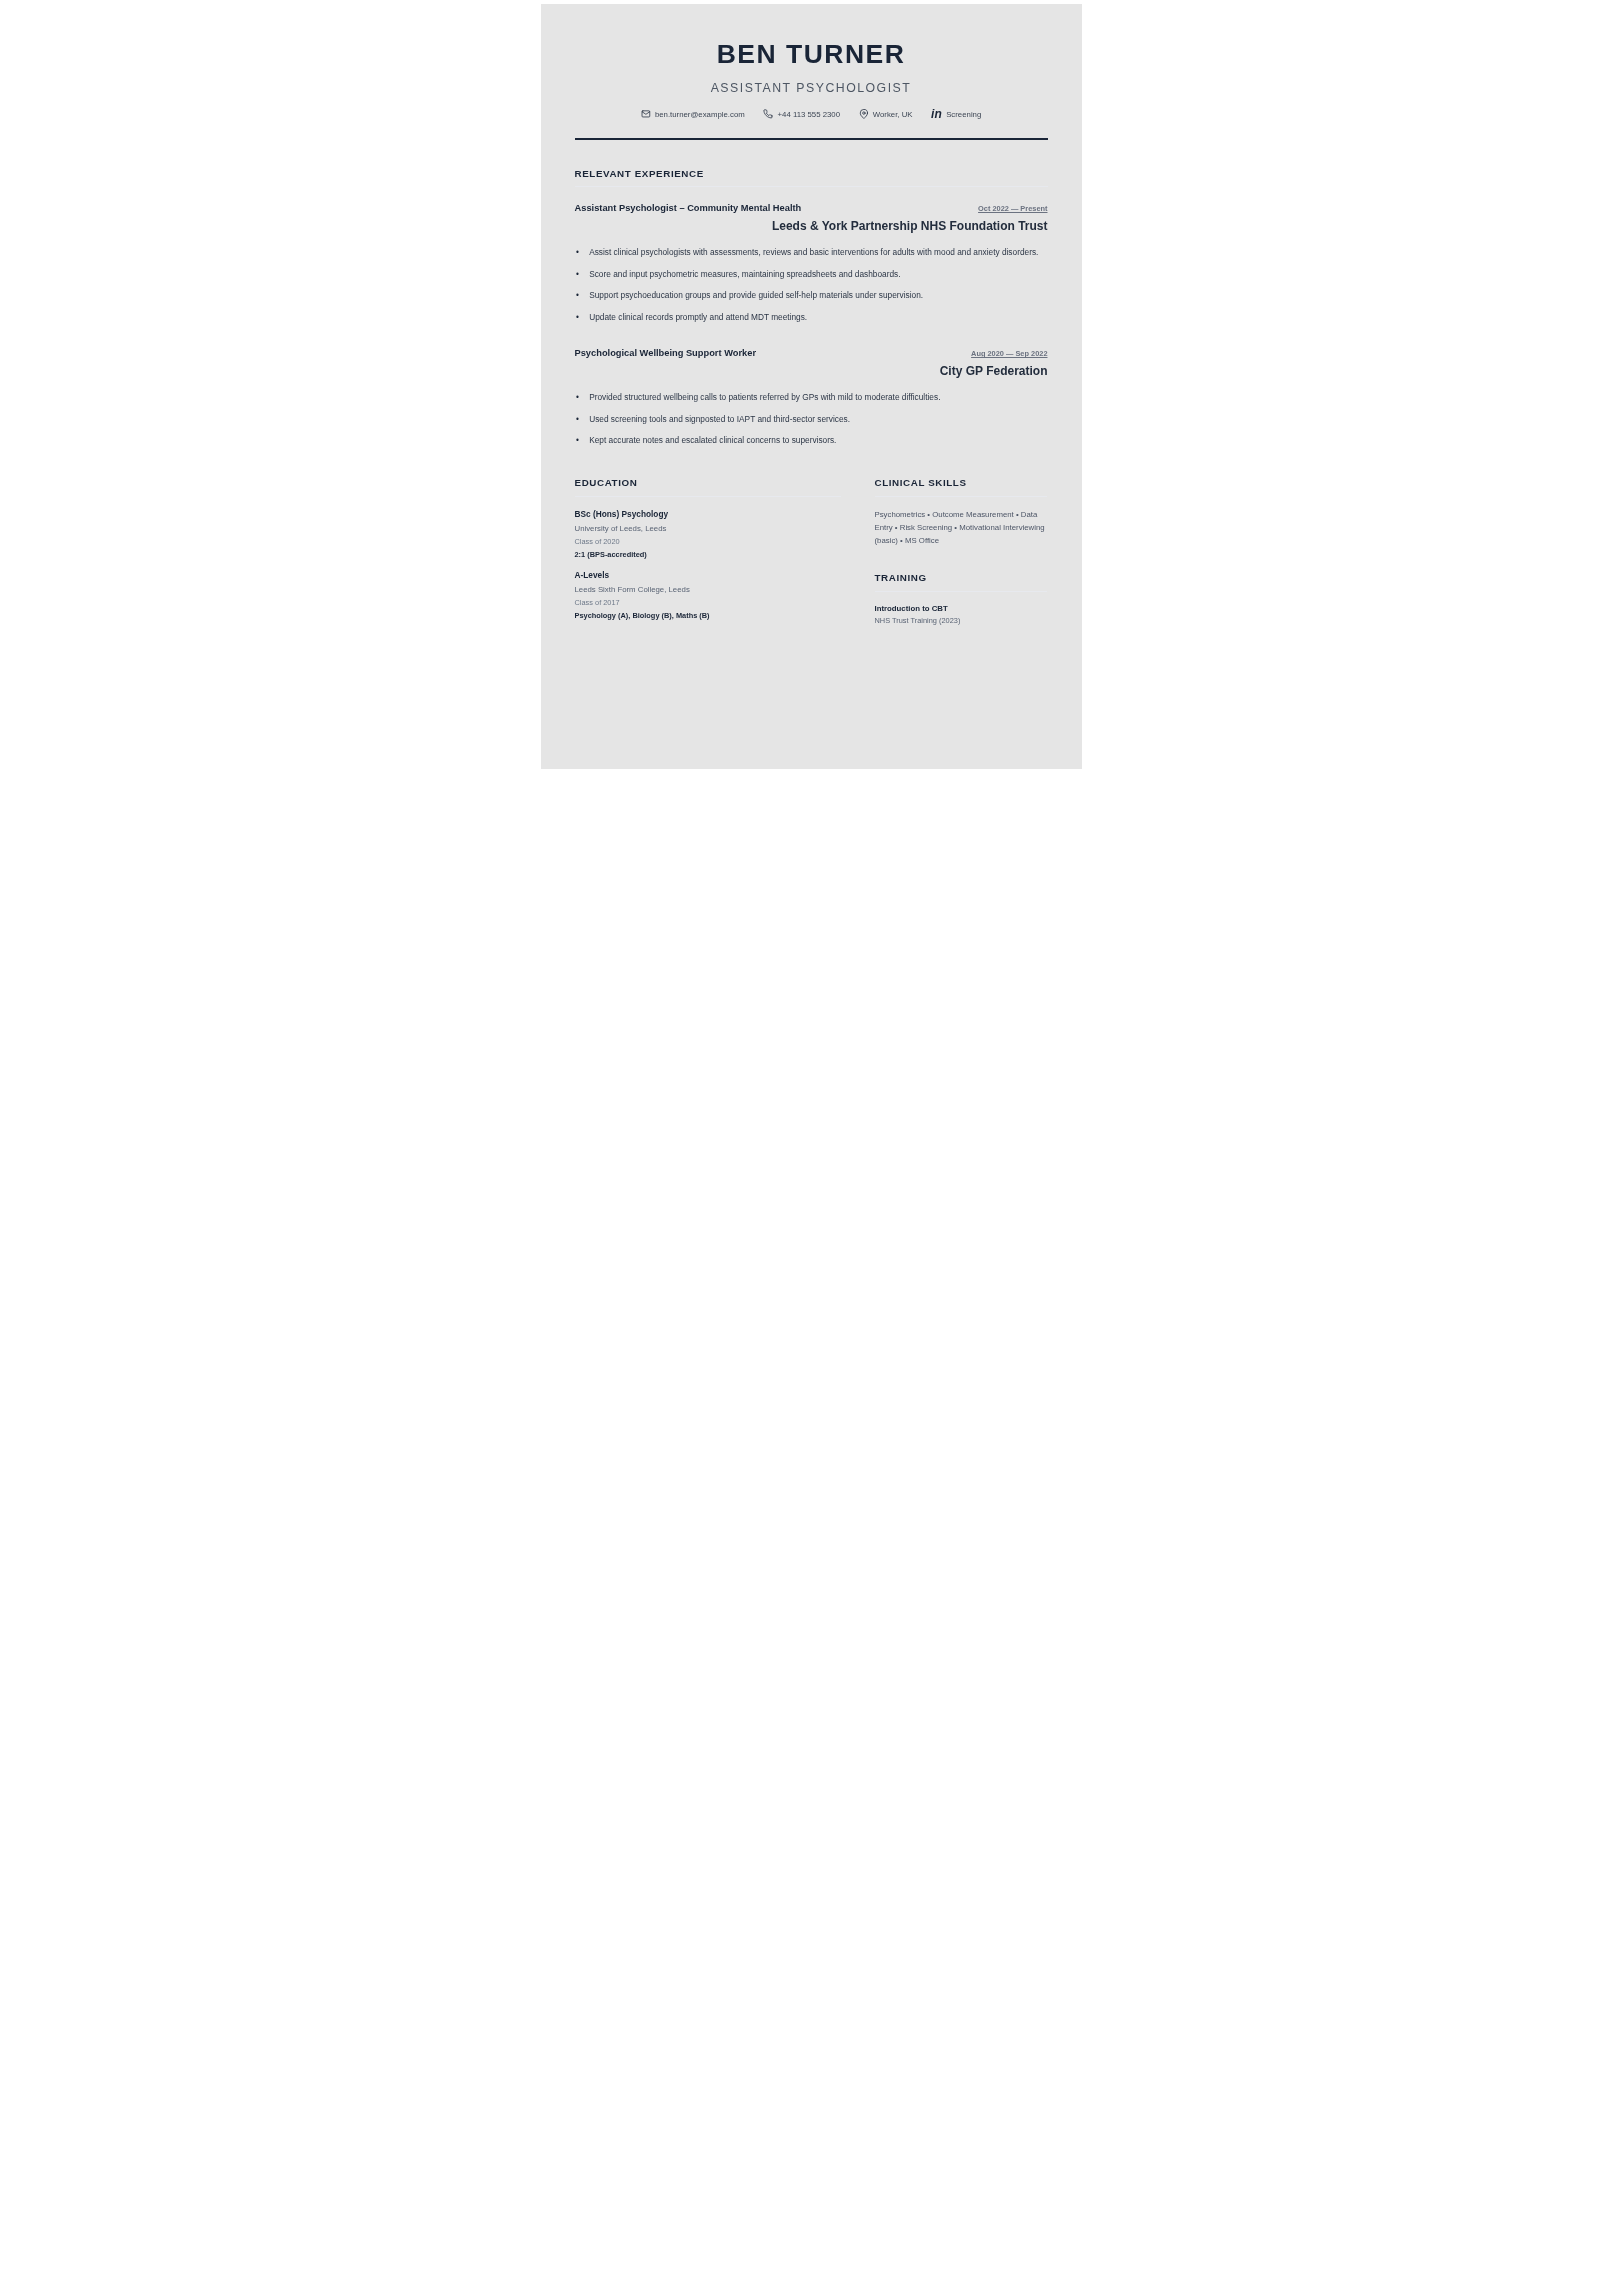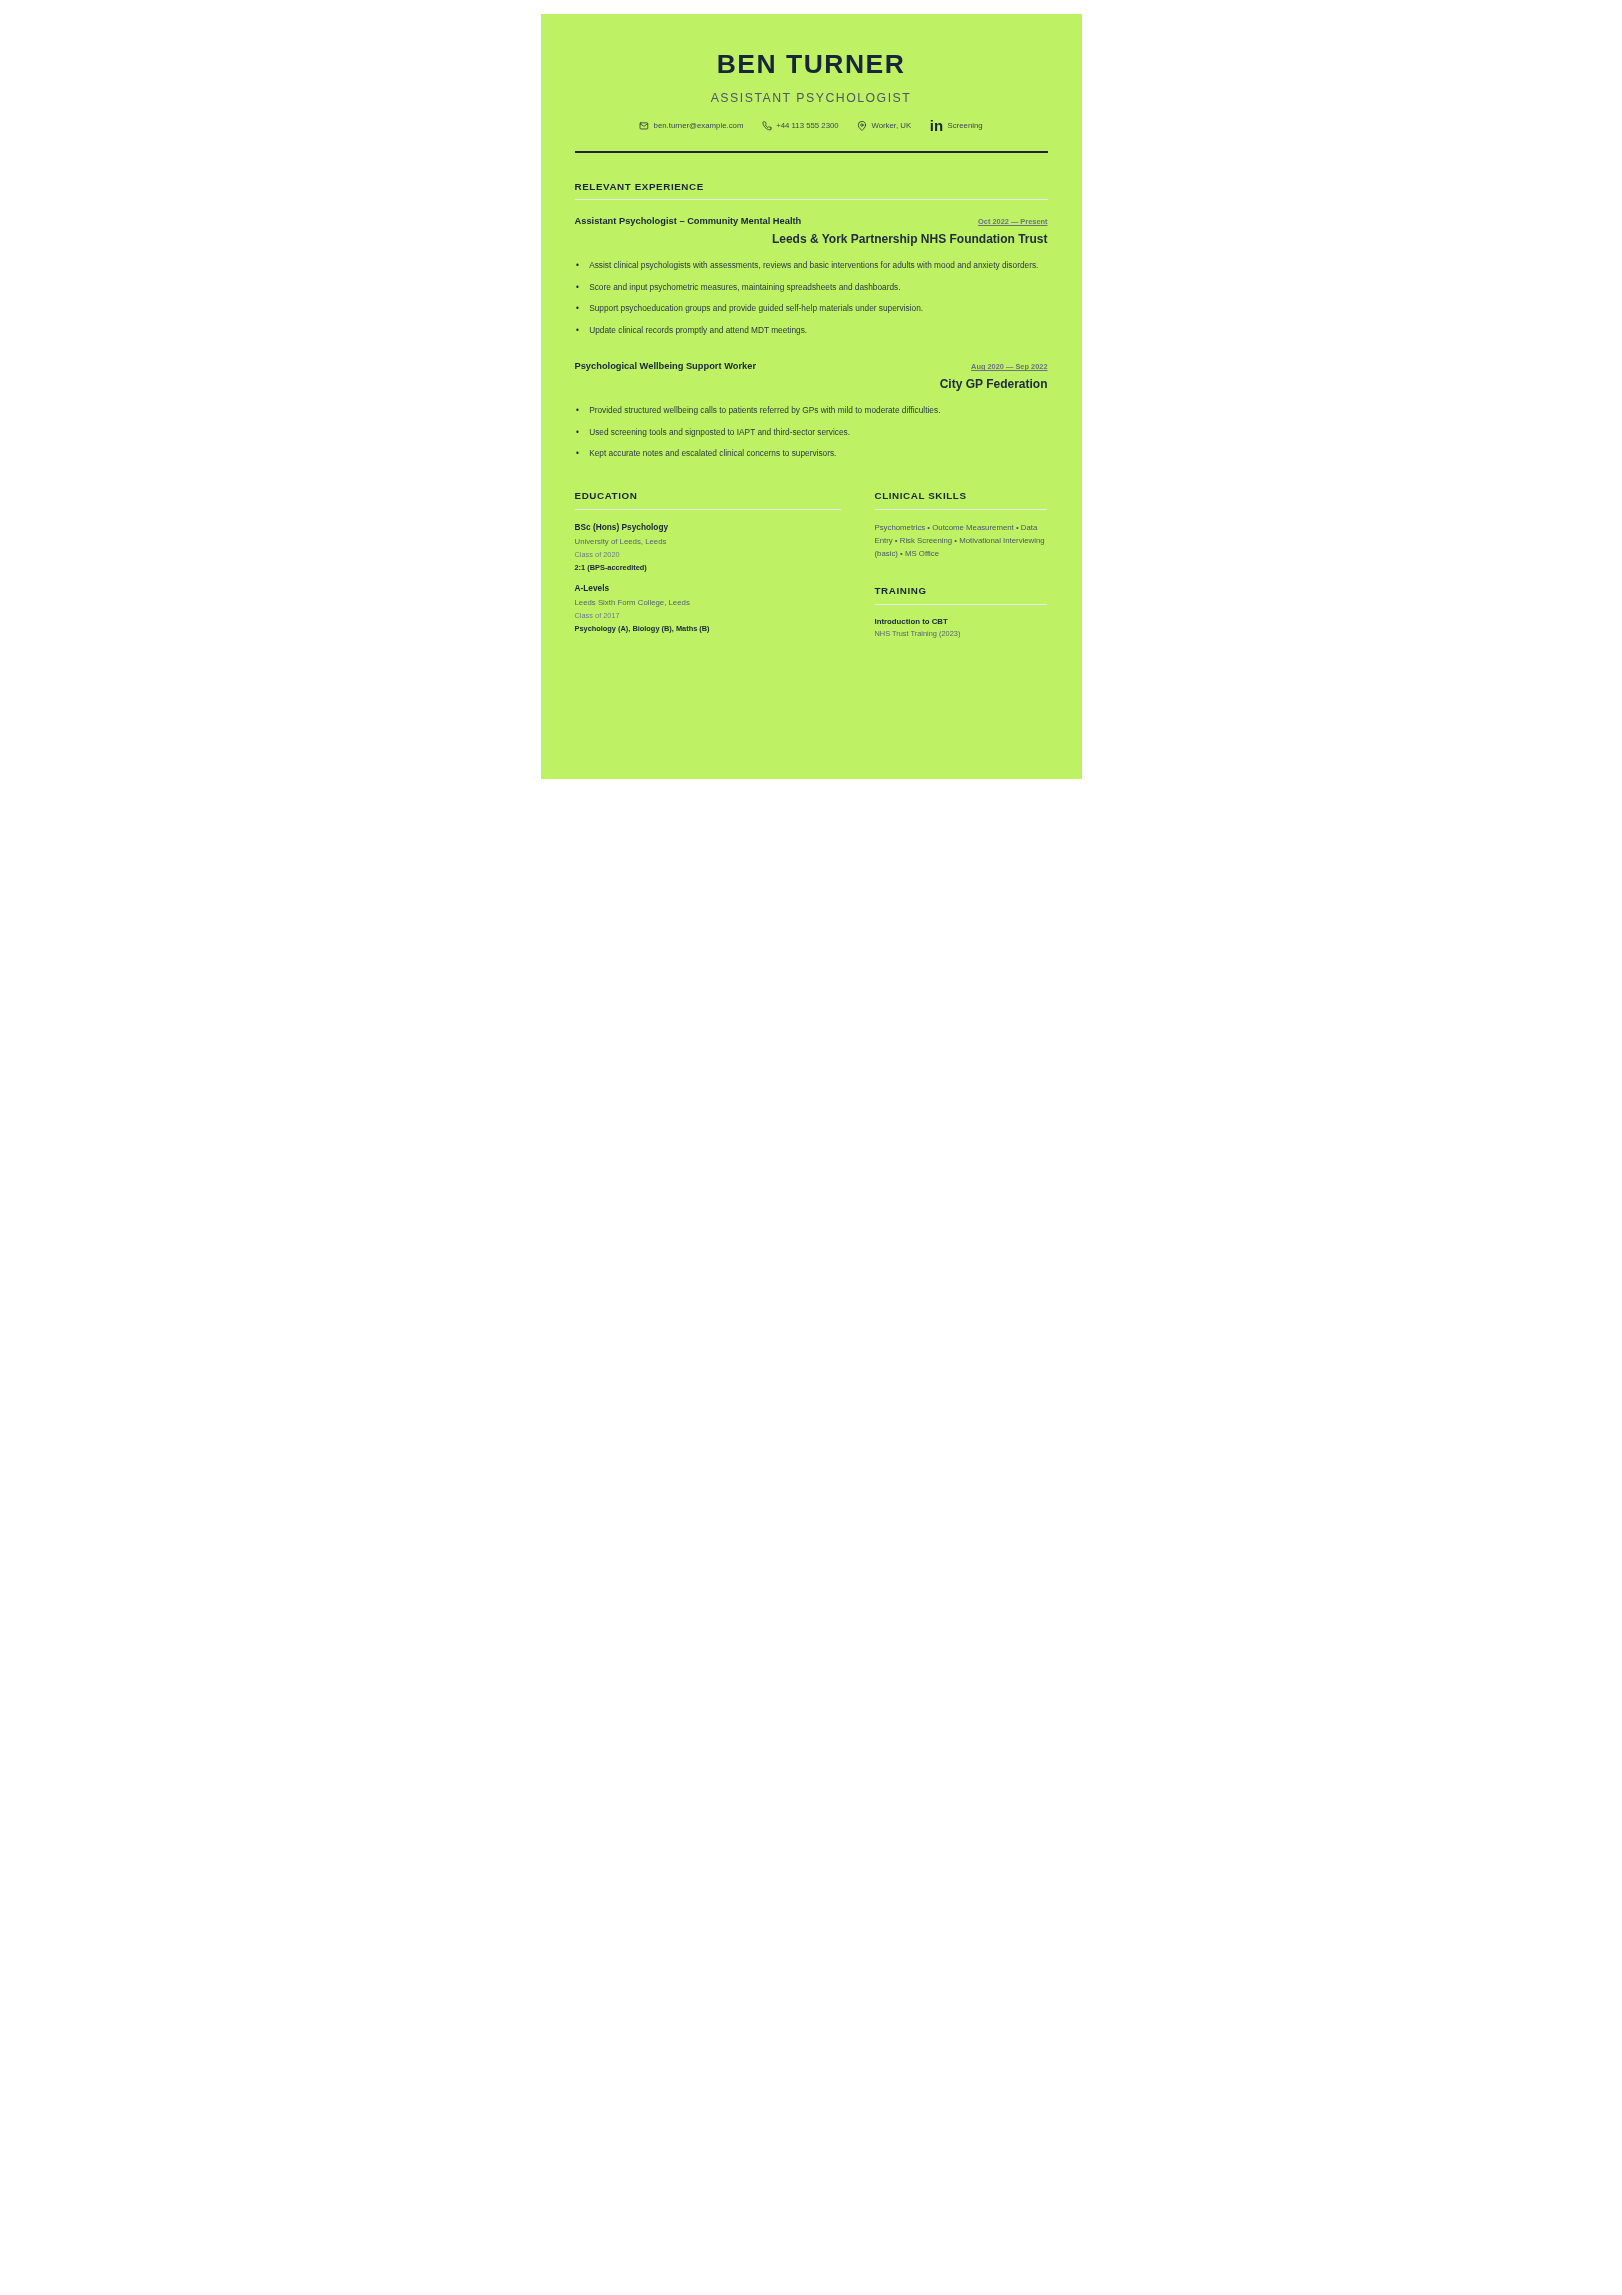--- a/index.html
+++ b/index.html
@@ -2,23 +2,23 @@
 <html style="font-size:7.8px"><head>
 <meta charset="utf-8">
 <style>
   * { box-sizing: border-box; }
   html, body { margin: 0; padding: 0; background: #ffffff; }
   body { font-family: "Liberation Sans", "DejaVu Sans", sans-serif; color: #2c3646; }
 
   .page {
     width: 541px;
     height: 765px;
-    margin: 14px auto;
+    margin: 4px auto;
     padding: 37px 34px 0 34px;
-    background: #bef264;
+    background: #e5e5e5;
     overflow: hidden;
   }
 
   
   .header { text-align: center; }
   .name {
     font-size: 26.5px;
     font-weight: 700;
     letter-spacing: 1.5px;
     line-height: 1;
@@ -37,21 +37,21 @@
     margin-top: 13.7px;
     display: flex;
     justify-content: center;
     align-items: center;
     gap: 18.6px;
     font-size: 7.8px;
     color: #3d4654;
   }
   .contact-item { display: flex; align-items: center; gap: 4.4px; white-space: nowrap; }
   .contact-item svg { display: block; stroke: #1a2537; fill: none; stroke-width: 1.8; stroke-linecap: round; stroke-linejoin: round; }
-  .linkedin-glyph { font-weight: 800; font-size: 15px; line-height: 1; color: #1a2537; letter-spacing: 0; }
+  .linkedin-glyph { font-weight: 800; font-size: 12px; line-height: 1; color: #1a2537; letter-spacing: 0; font-style: italic; }
 
   .header-divider {
     margin-top: 18px;
     height: 2px;
     background: #1a2537;
   }
 
   
   .section-heading {
     margin: 0;

